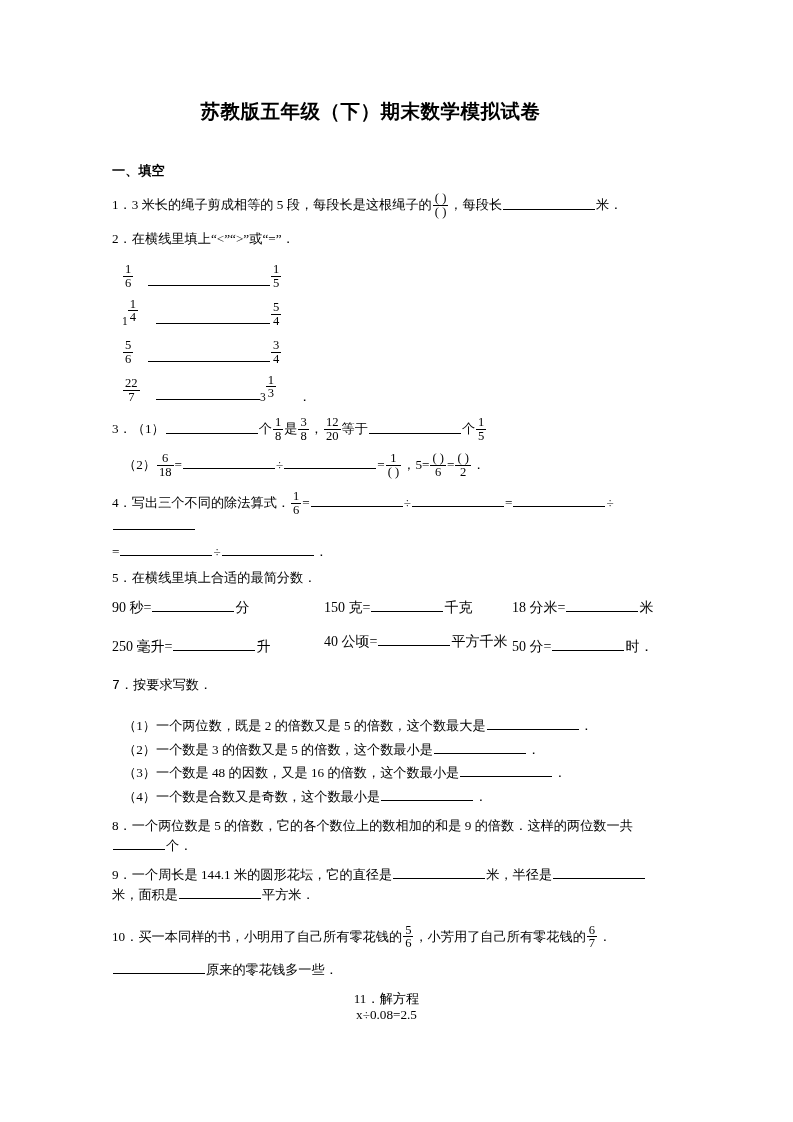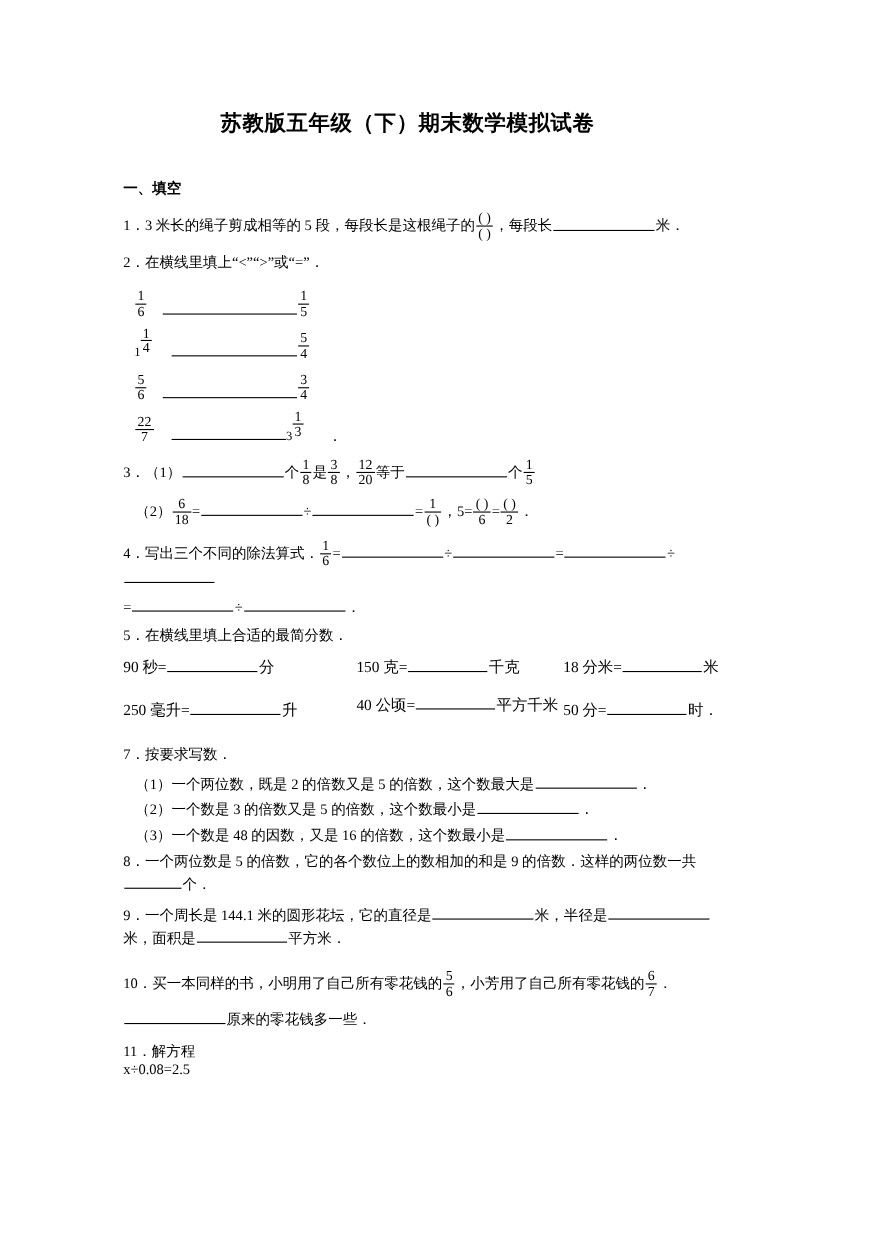--- a/index.html
+++ b/index.html
@@ -132,21 +132,21 @@
   .units td {
     padding: 4px 0 9px 0;
     vertical-align: top;
     font-size: 14px;
     line-height: 1.5;
   }
   .units td.c1 { width: 212px; }
   .units td.c2 { width: 188px; }
   .units td.c3 { width: auto; }
   .units .cell-pad-top { padding-top: 9px; }
-  .q11 { margin: 0 0 3px 0; }
+  .q11 { margin: 0 0 3px 0; text-align: center; }
   .sec2 { margin-top: 22px; }
 </style>
 </head>
 <body>
 
 <div class="page">
 
   <h1 class="doc-title">苏教版五年级（下）期末数学模拟试卷</h1>
 
   <div class="content">
@@ -216,32 +216,35 @@
       </tr>
       <tr>
         <td class="c1 cell-pad-top"><span>250 毫升=</span><span class="blank b-lg"></span><span>升</span></td>
         <td class="c2"><span>40 公顷=</span><span class="blank b-md"></span><span>平方千米</span></td>
         <td class="c3 cell-pad-top"><span>50 分=</span><span class="blank b-md"></span><span>时．</span></td>
       </tr>
     </tbody>
       </table>
 
 
-    <div class="q tight" style="margin-bottom:6px;">
+    <div class="q tight" style="margin-bottom:20px;font-family:Liberation Mono, monospace;">
       <span>7．</span><span>按要求写数．</span>
     </div>
     <div class="sub">
       <span>（1）</span><span>一个两位数，既是 2 的倍数又是 5 的倍数，这个数最大是</span><span class="blank b-xl"></span><span>．</span>
     </div>
     <div class="sub">
       <span>（2）</span><span>一个数是 3 的倍数又是 5 的倍数，这个数最小是</span><span class="blank b-xl"></span><span>．</span>
     </div>
     <div class="sub">
       <span>（3）</span><span>一个数是 48 的因数，又是 16 的倍数，这个数最小是</span><span class="blank b-xl"></span><span>．</span>
     </div>
+    <div class="sub" style="margin-bottom:9px;">
+      <span>（4）</span><span>一个数是合数又是奇数，这个数最小是</span><span class="blank b-xl"></span><span>．</span>
+    </div>
 
     <div class="q" style="margin-bottom:8px;">
       <span>8．</span><span>一个两位数是 5 的倍数，它的各个数位上的数相加的和是 9 的倍数．这样的两位数一共</span><span class="blank b-xs"></span><span>个．</span>
     </div>
 
     <div class="q" style="margin-bottom:14px;">
       <span>9．</span><span>一个周长是 144.1 米的圆形花坛，它的直径是</span><span class="blank b-xl"></span><span>米，半径是</span><span class="blank b-xl"></span><span>米，面积是</span><span class="blank b-lg"></span><span>平方米．</span>
     </div>
 
     <div class="q" style="line-height:2.5; margin-bottom:6px;">

